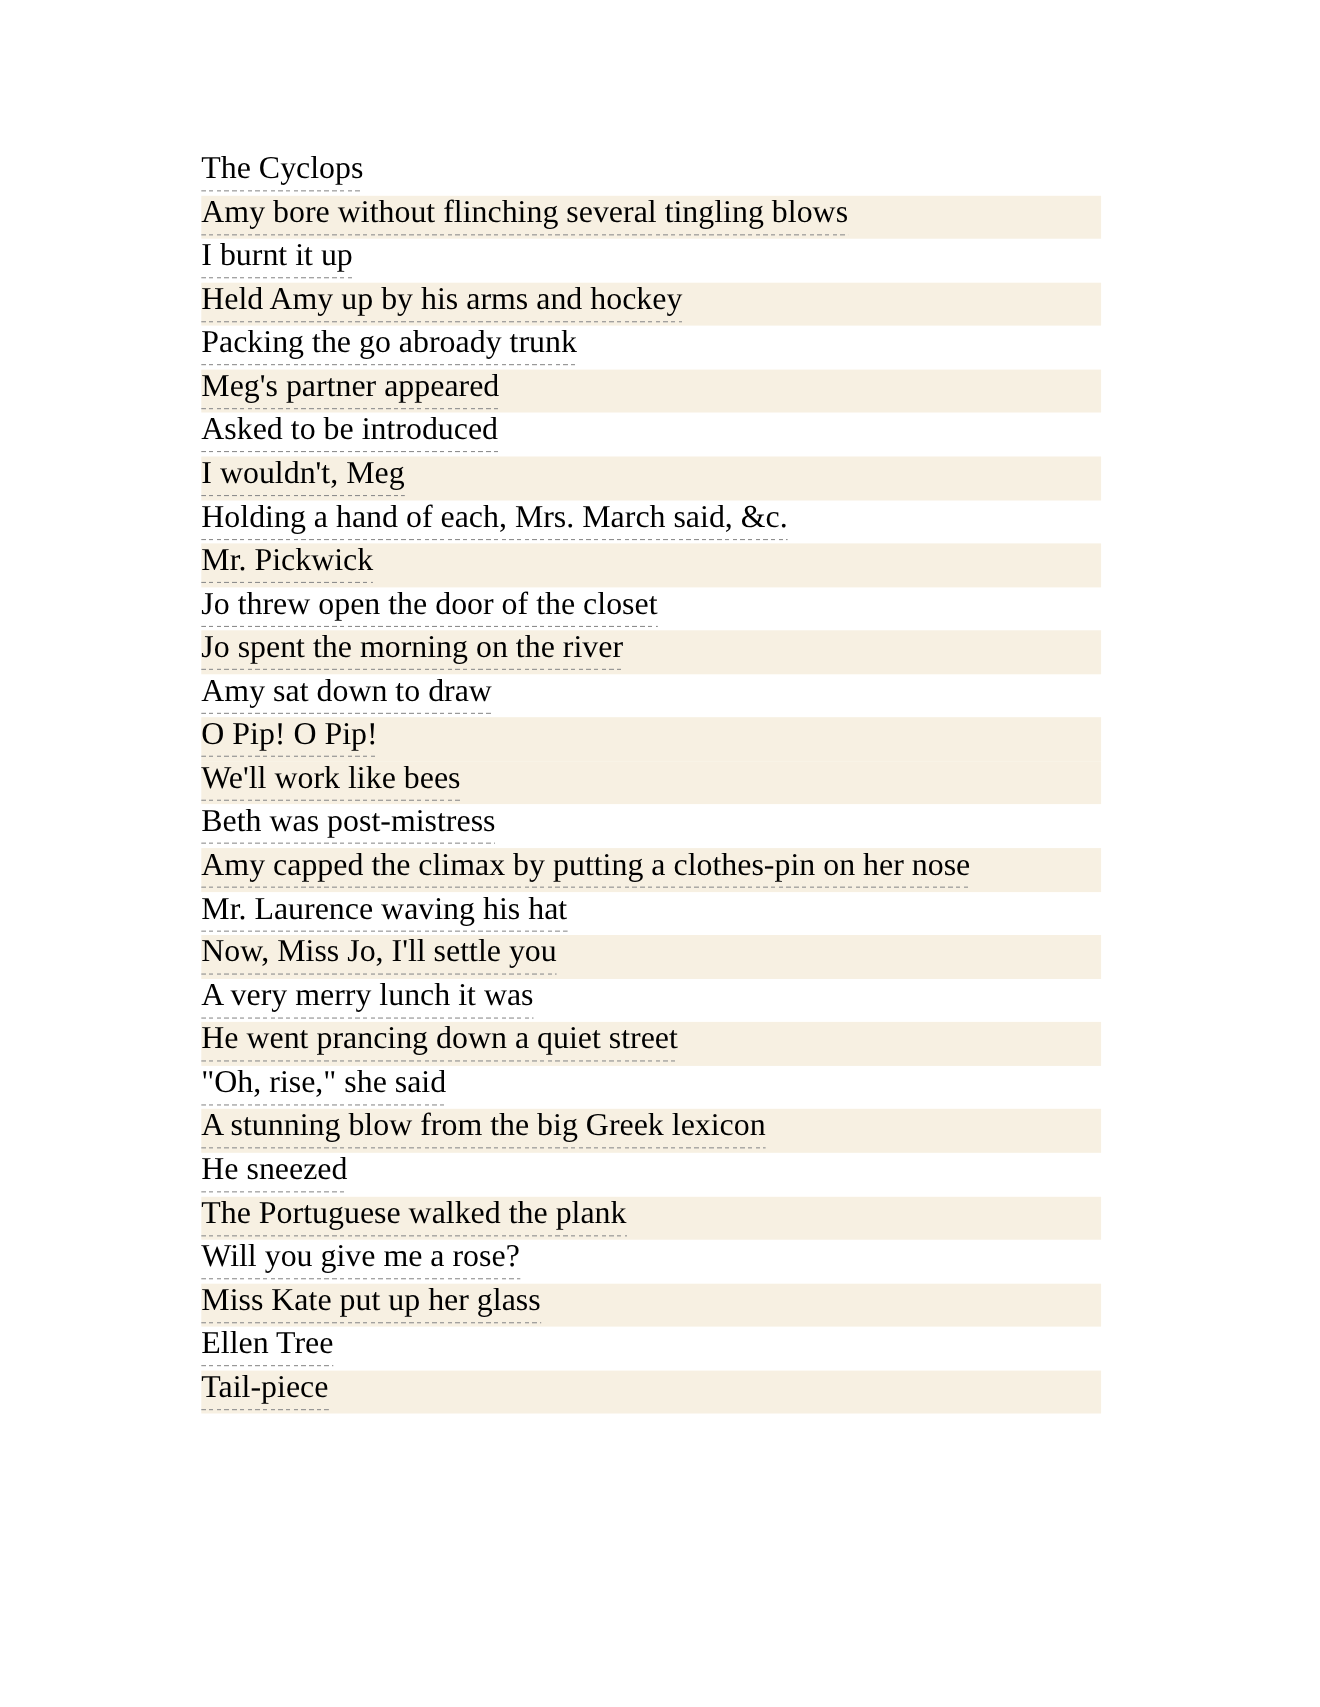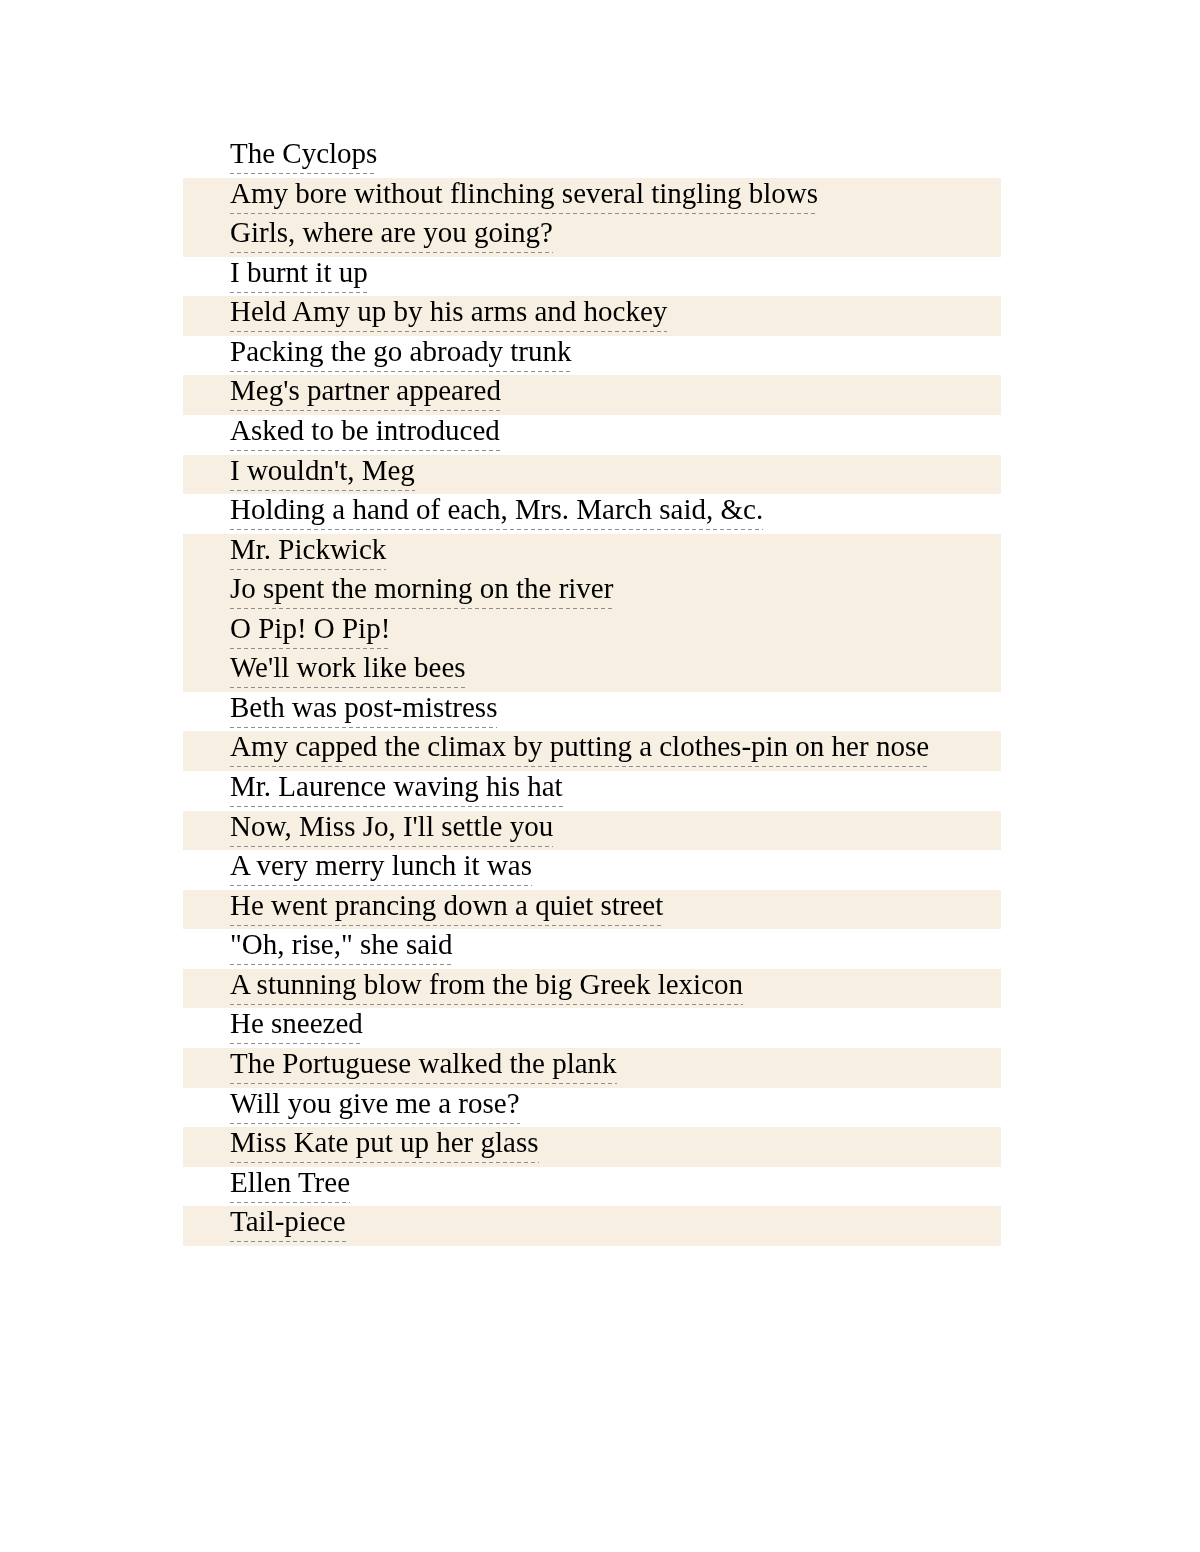--- a/index.html
+++ b/index.html
@@ -40,40 +40,40 @@
     line-height: 30px;
     color: var(--text-color, #000000);
     padding-bottom: 6px;
     
     background-image: repeating-linear-gradient(90deg,
       var(--dash-color, #8e8e8e) 0px, var(--dash-color, #8e8e8e) 4px,
       transparent 4px, transparent 7px);
     background-repeat: no-repeat;
     background-position: left bottom;
     background-size: 100% 1px;
-    margin-left: 47px;
   }
 </style>
 </head>
 <body style="background: rgb(255, 255, 255);">
 
 <div class="page">
   <div class="list">
       <div class="row"><span class="line">The Cyclops</span></div>
       <div class="row hl"><span class="line">Amy bore without flinching several tingling blows</span></div>
-      <div class="row hl"><span class="line">Girls, where are you going?</span></div>
       <div class="row"><span class="line">I burnt it up</span></div>
       <div class="row hl"><span class="line">Held Amy up by his arms and hockey</span></div>
       <div class="row"><span class="line">Packing the go abroady trunk</span></div>
       <div class="row hl"><span class="line">Meg's partner appeared</span></div>
       <div class="row"><span class="line">Asked to be introduced</span></div>
       <div class="row hl"><span class="line">I wouldn't, Meg</span></div>
       <div class="row"><span class="line">Holding a hand of each, Mrs. March said, &amp;c.</span></div>
       <div class="row hl"><span class="line">Mr. Pickwick</span></div>
+      <div class="row"><span class="line">Jo threw open the door of the closet</span></div>
       <div class="row hl"><span class="line">Jo spent the morning on the river</span></div>
+      <div class="row"><span class="line">Amy sat down to draw</span></div>
       <div class="row hl"><span class="line">O Pip! O Pip!</span></div>
       <div class="row hl"><span class="line">We'll work like bees</span></div>
       <div class="row"><span class="line">Beth was post-mistress</span></div>
       <div class="row hl"><span class="line">Amy capped the climax by putting a clothes-pin on her nose</span></div>
       <div class="row"><span class="line">Mr. Laurence waving his hat</span></div>
       <div class="row hl"><span class="line">Now, Miss Jo, I'll settle you</span></div>
       <div class="row"><span class="line">A very merry lunch it was</span></div>
       <div class="row hl"><span class="line">He went prancing down a quiet street</span></div>
       <div class="row"><span class="line">"Oh, rise," she said</span></div>
       <div class="row hl"><span class="line">A stunning blow from the big Greek lexicon</span></div>

